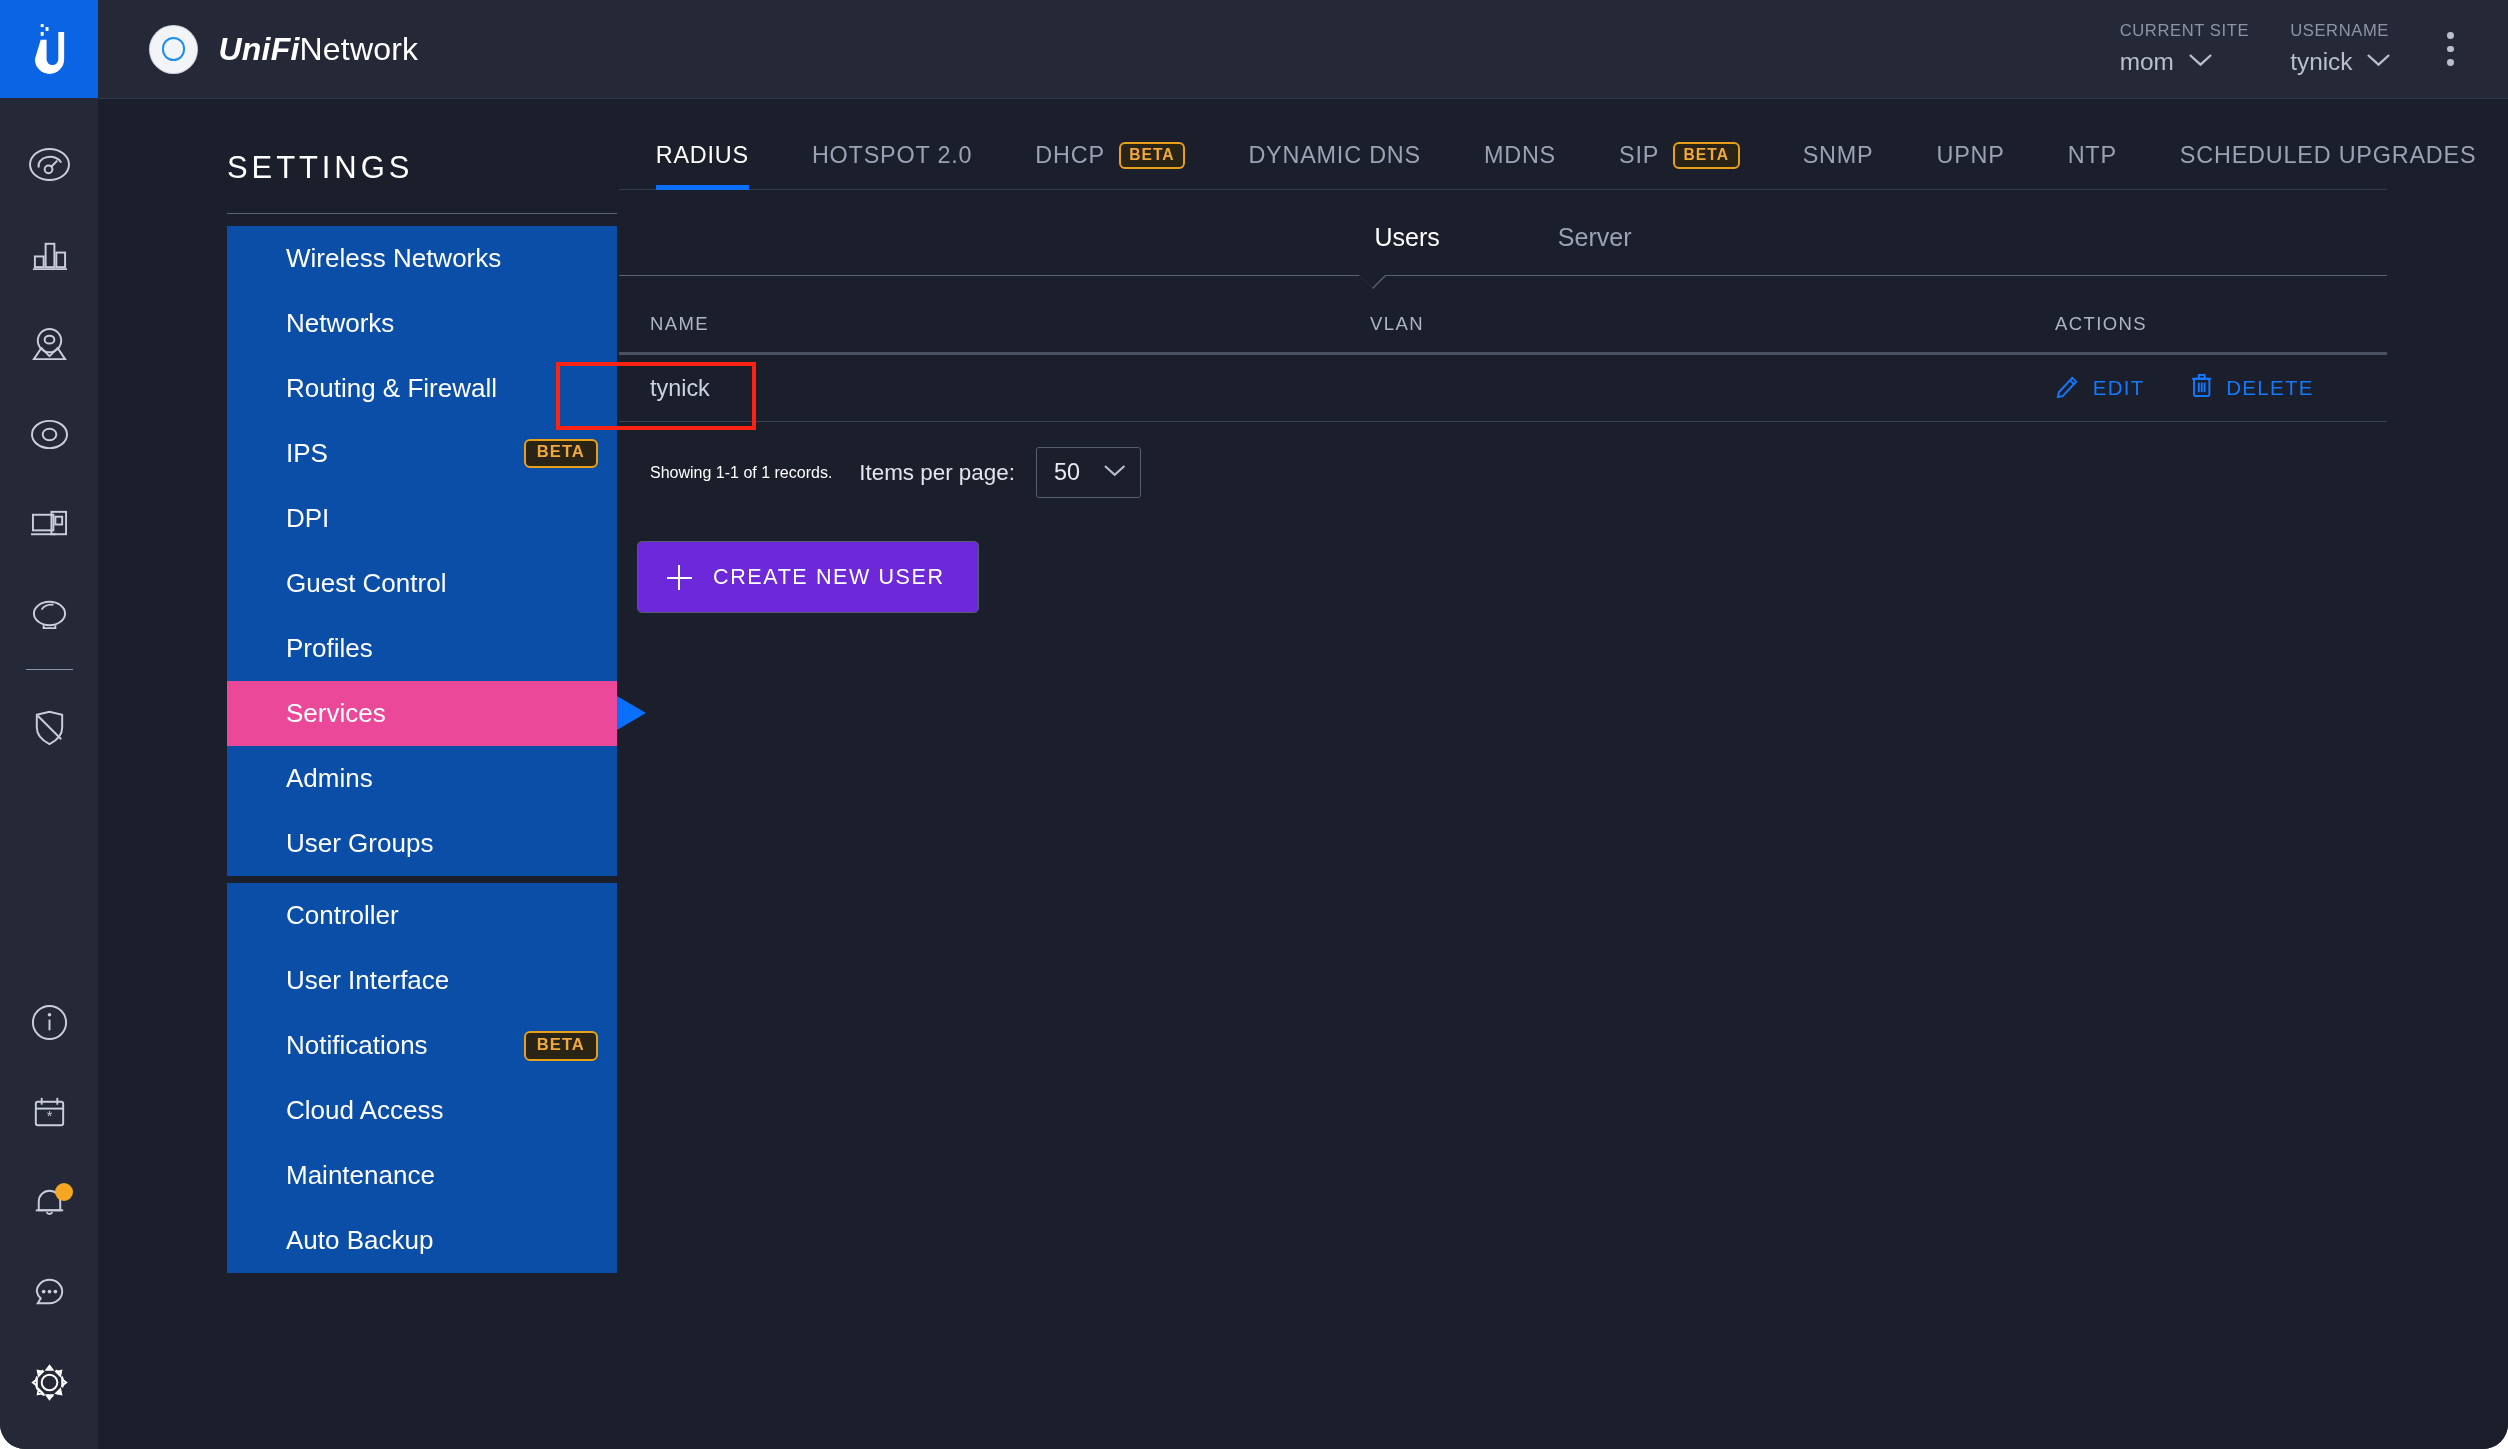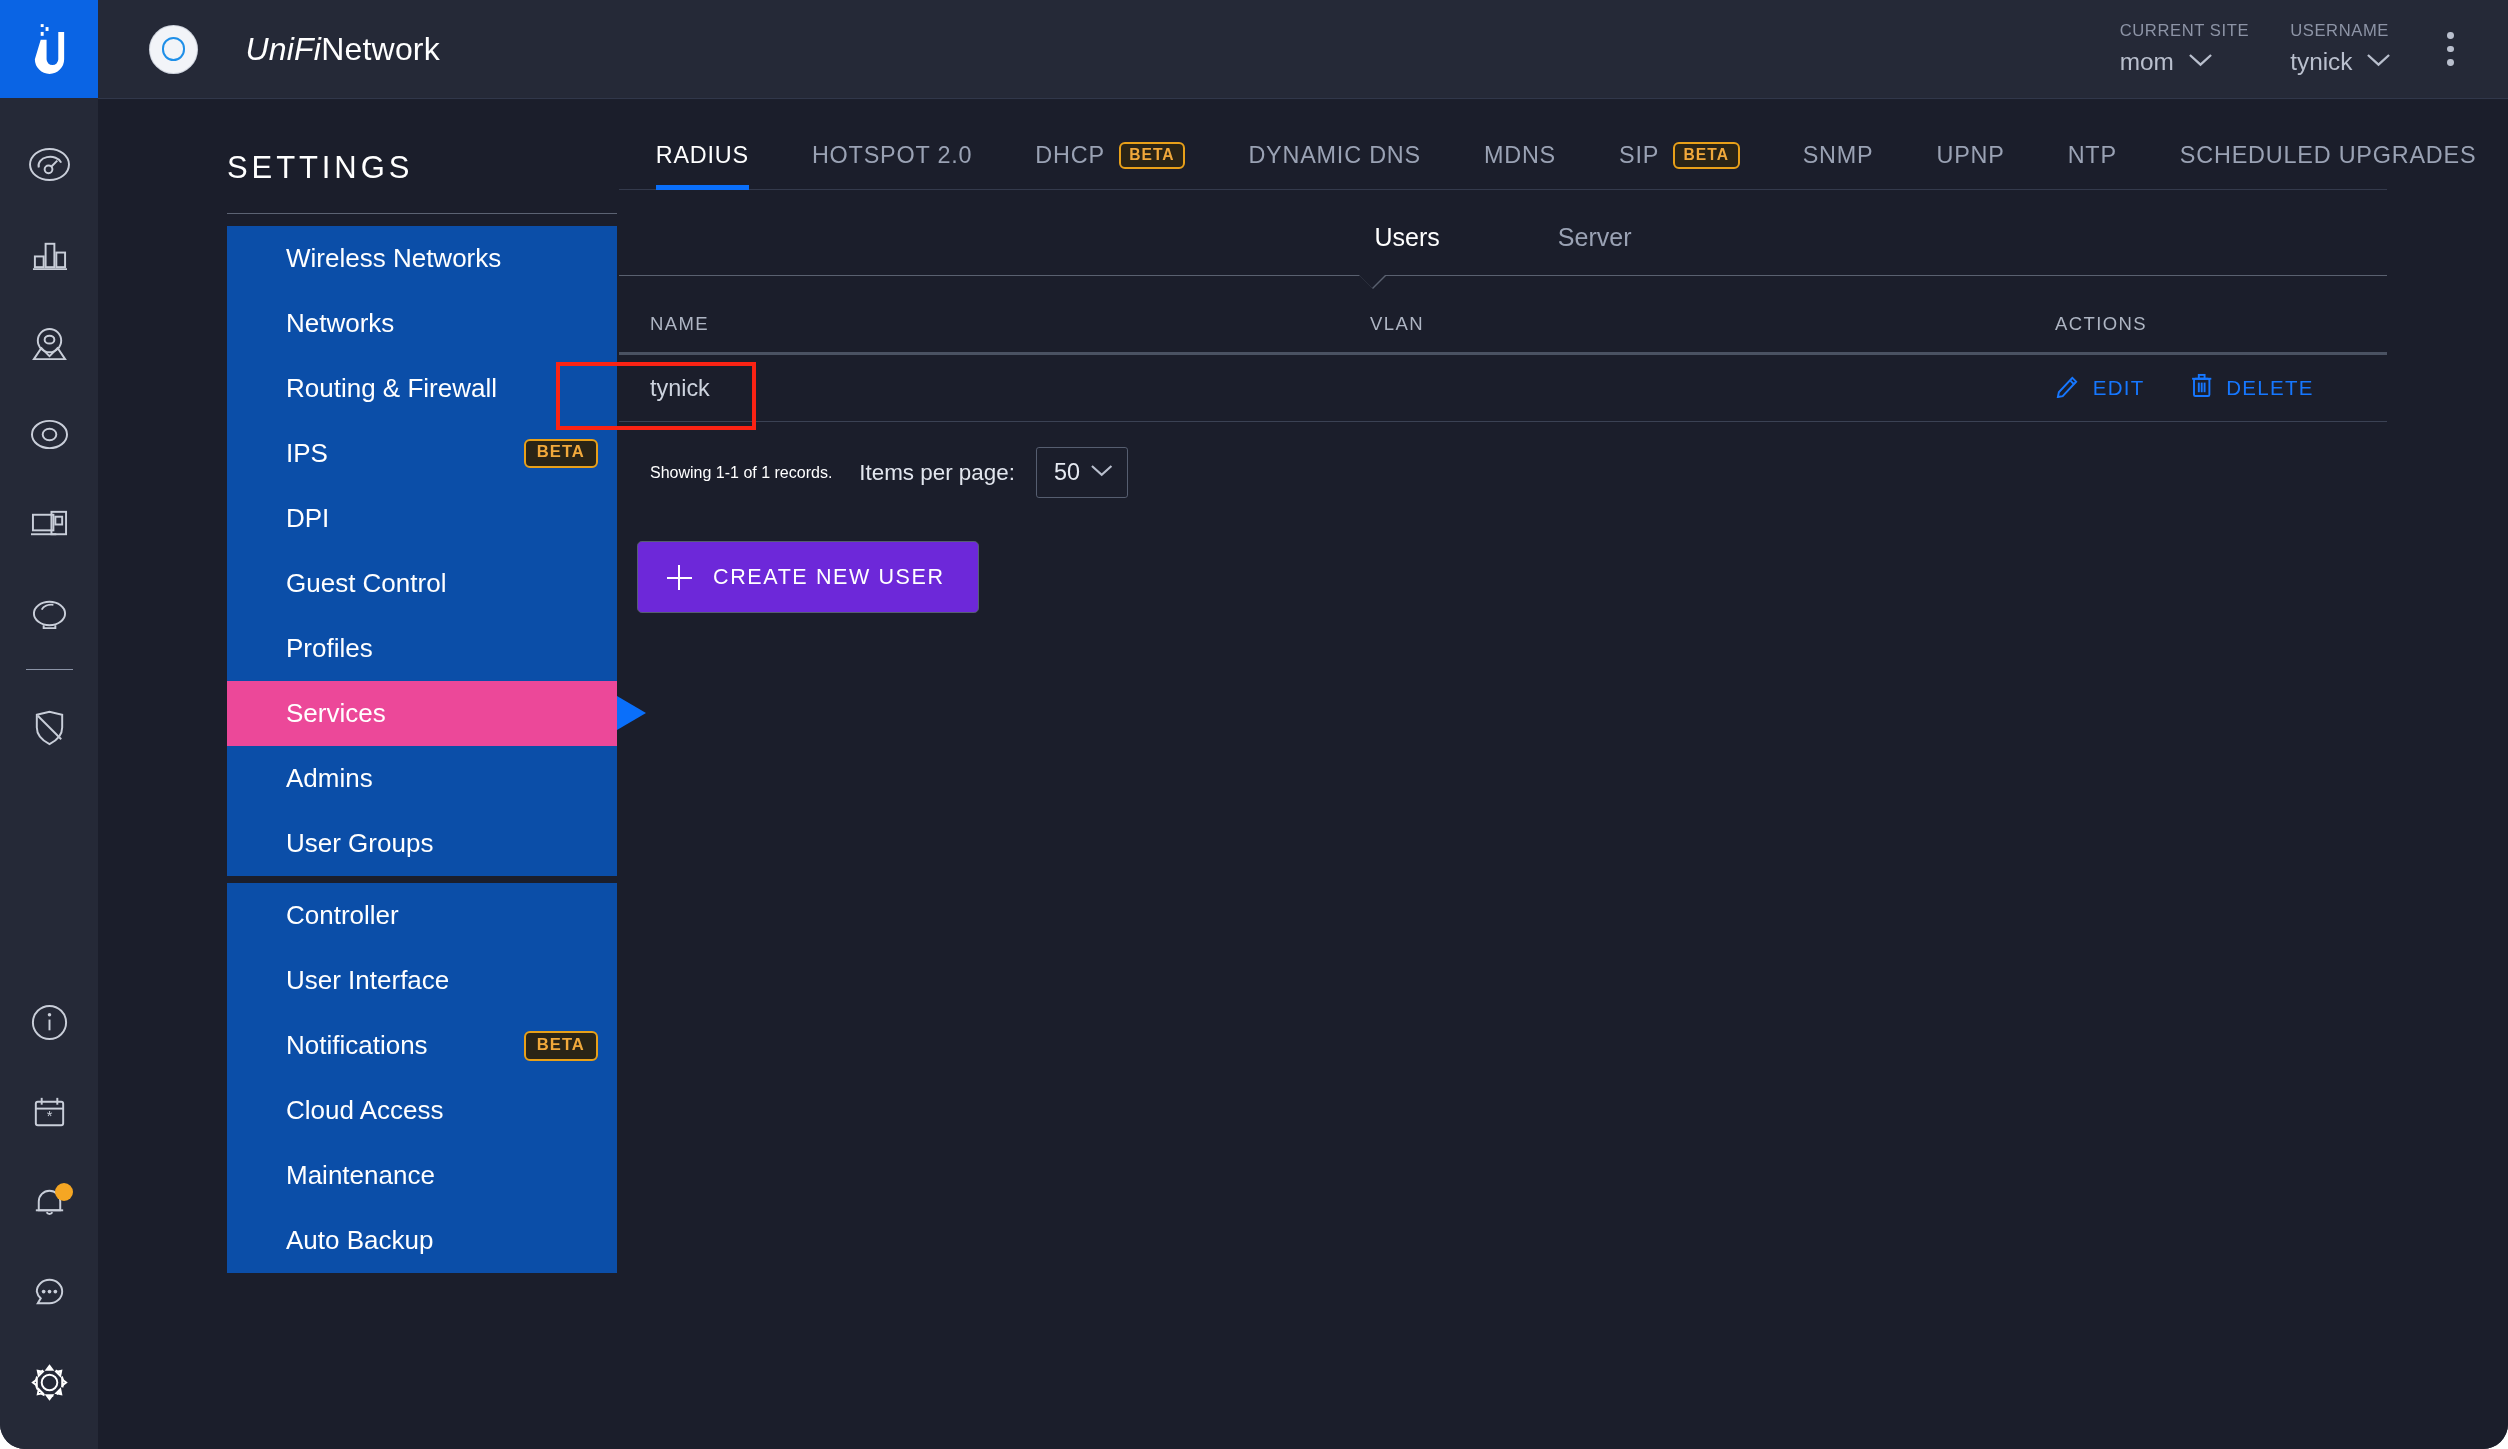--- a/index.html
+++ b/index.html
@@ -68,21 +68,21 @@
     box-shadow: 0 0 0 1px #cfd4de;
   }
   .brand-badge .ring {
     width: 19.5px; height: 19.5px; border-radius: 50%;
     border: 2.9px solid #1e8fe8;
   }
   .brand-text {
     margin-left: 21.5px; color: #ffffff;
     font-size: 32px; letter-spacing: 0.2px;
   }
-  .brand-text .uni { font-style: italic; font-weight: normal; margin-left: 27px; }
+  .brand-text .uni { font-style: italic; font-weight: bold; }
   .brand-text .net { font-weight: normal; }
 
   .topbar-right {
     margin-left: auto; display: flex; align-items: center;
     padding-right: 29px;
   }
   .hdr-field { margin-right: 41px; text-align: left; }
   .hdr-label {
     color: #8d94a6; font-size: 16.6px; letter-spacing: 0.6px;
     text-transform: uppercase; line-height: 1;
@@ -226,21 +226,21 @@
   }
 
   .pager {
     display: flex; align-items: center;
     margin-top: 25px; padding-left: 31px;
   }
   .pager-info { color: #ffffff; font-size: 16px; }
   .pager-label { color: #e2e6ee; font-size: 22.4px; margin-left: 27px; }
   .select {
     margin-left: 21.5px;
-    width: 92px; height: 51px; box-sizing: border-box;
+    width: 105px; height: 51px; box-sizing: border-box;
     border: 1px solid #565e70; border-radius: 2.9px;
     display: flex; align-items: center; justify-content: space-between;
     padding: 0 13.7px 0 16.6px;
     background: #1b1e2b;
   }
   .select .val { color: #e6eaf2; font-size: 23.4px; }
 
   .create-btn {
     margin: 43px 0 0 17.6px;
     display: inline-flex; align-items: center; gap: 21.5px;

